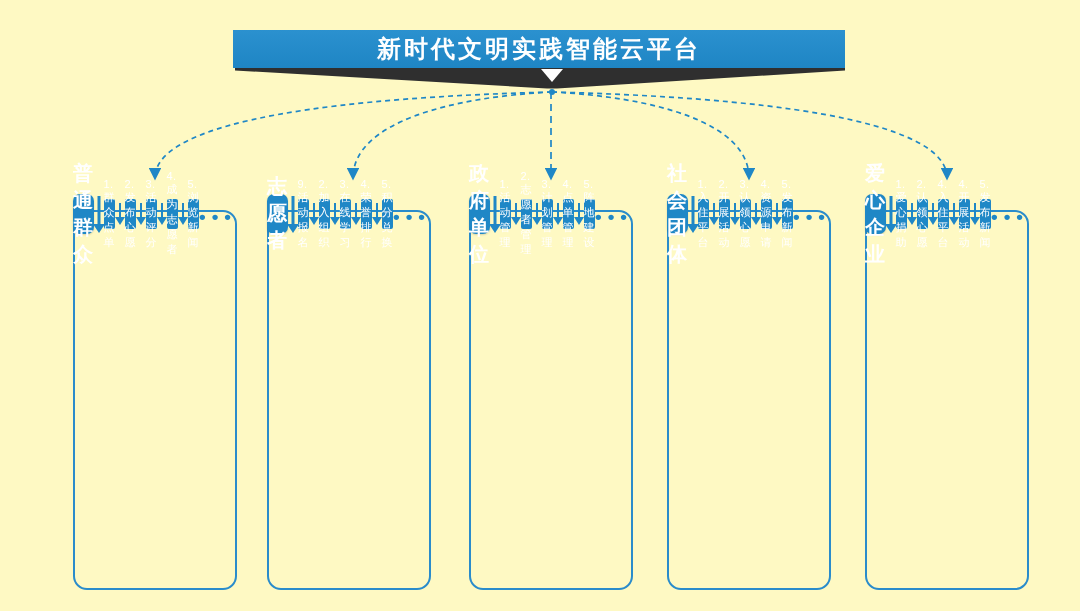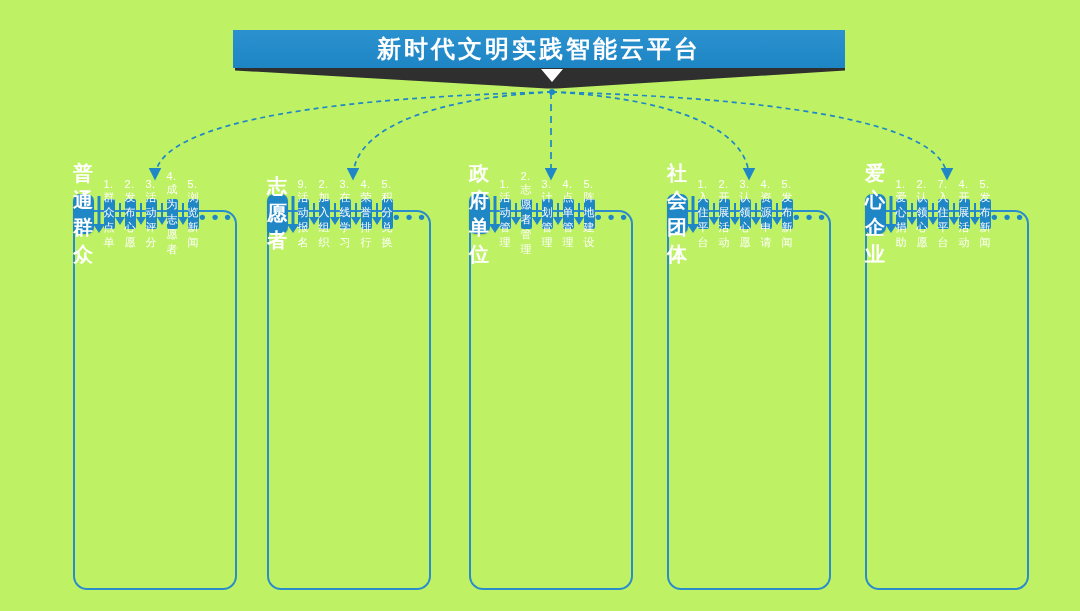--- a/index.html
+++ b/index.html
@@ -1,19 +1,19 @@
 <!DOCTYPE html>
 <html><head>
 <meta charset="utf-8">
 <style>
   html,body{margin:0;padding:0;background:#ffffff;}
   .canvas{
     position:relative;
     width:1080px;height:611px;
-    background:#bef264;
+    background:#fef9c3;
     font-family:"Liberation Sans","DejaVu Sans",sans-serif;
     overflow:hidden;
   }
   
   .banner{
     position:absolute;left:233px;top:30px;width:612px;height:38px;
     background:linear-gradient(#2b91cf,#1e85c4);
     display:flex;align-items:center;justify-content:center;
     z-index:3;
   }
@@ -227,21 +227,21 @@
       <div class="arrow lg"></div>
       <div class="step">
           <span>1.爱心捐助</span>
         </div>
       <div class="arrow"></div>
       <div class="step">
           <span>2.认领心愿</span>
         </div>
       <div class="arrow"></div>
       <div class="step">
-          <span>7.入住平台</span>
+          <span>4.入住平台</span>
         </div>
       <div class="arrow"></div>
       <div class="step">
           <span>4.开展活动</span>
         </div>
       <div class="arrow"></div>
       <div class="step">
           <span>5.发布新闻</span>
         </div>
       <div class="dots">•••</div>

